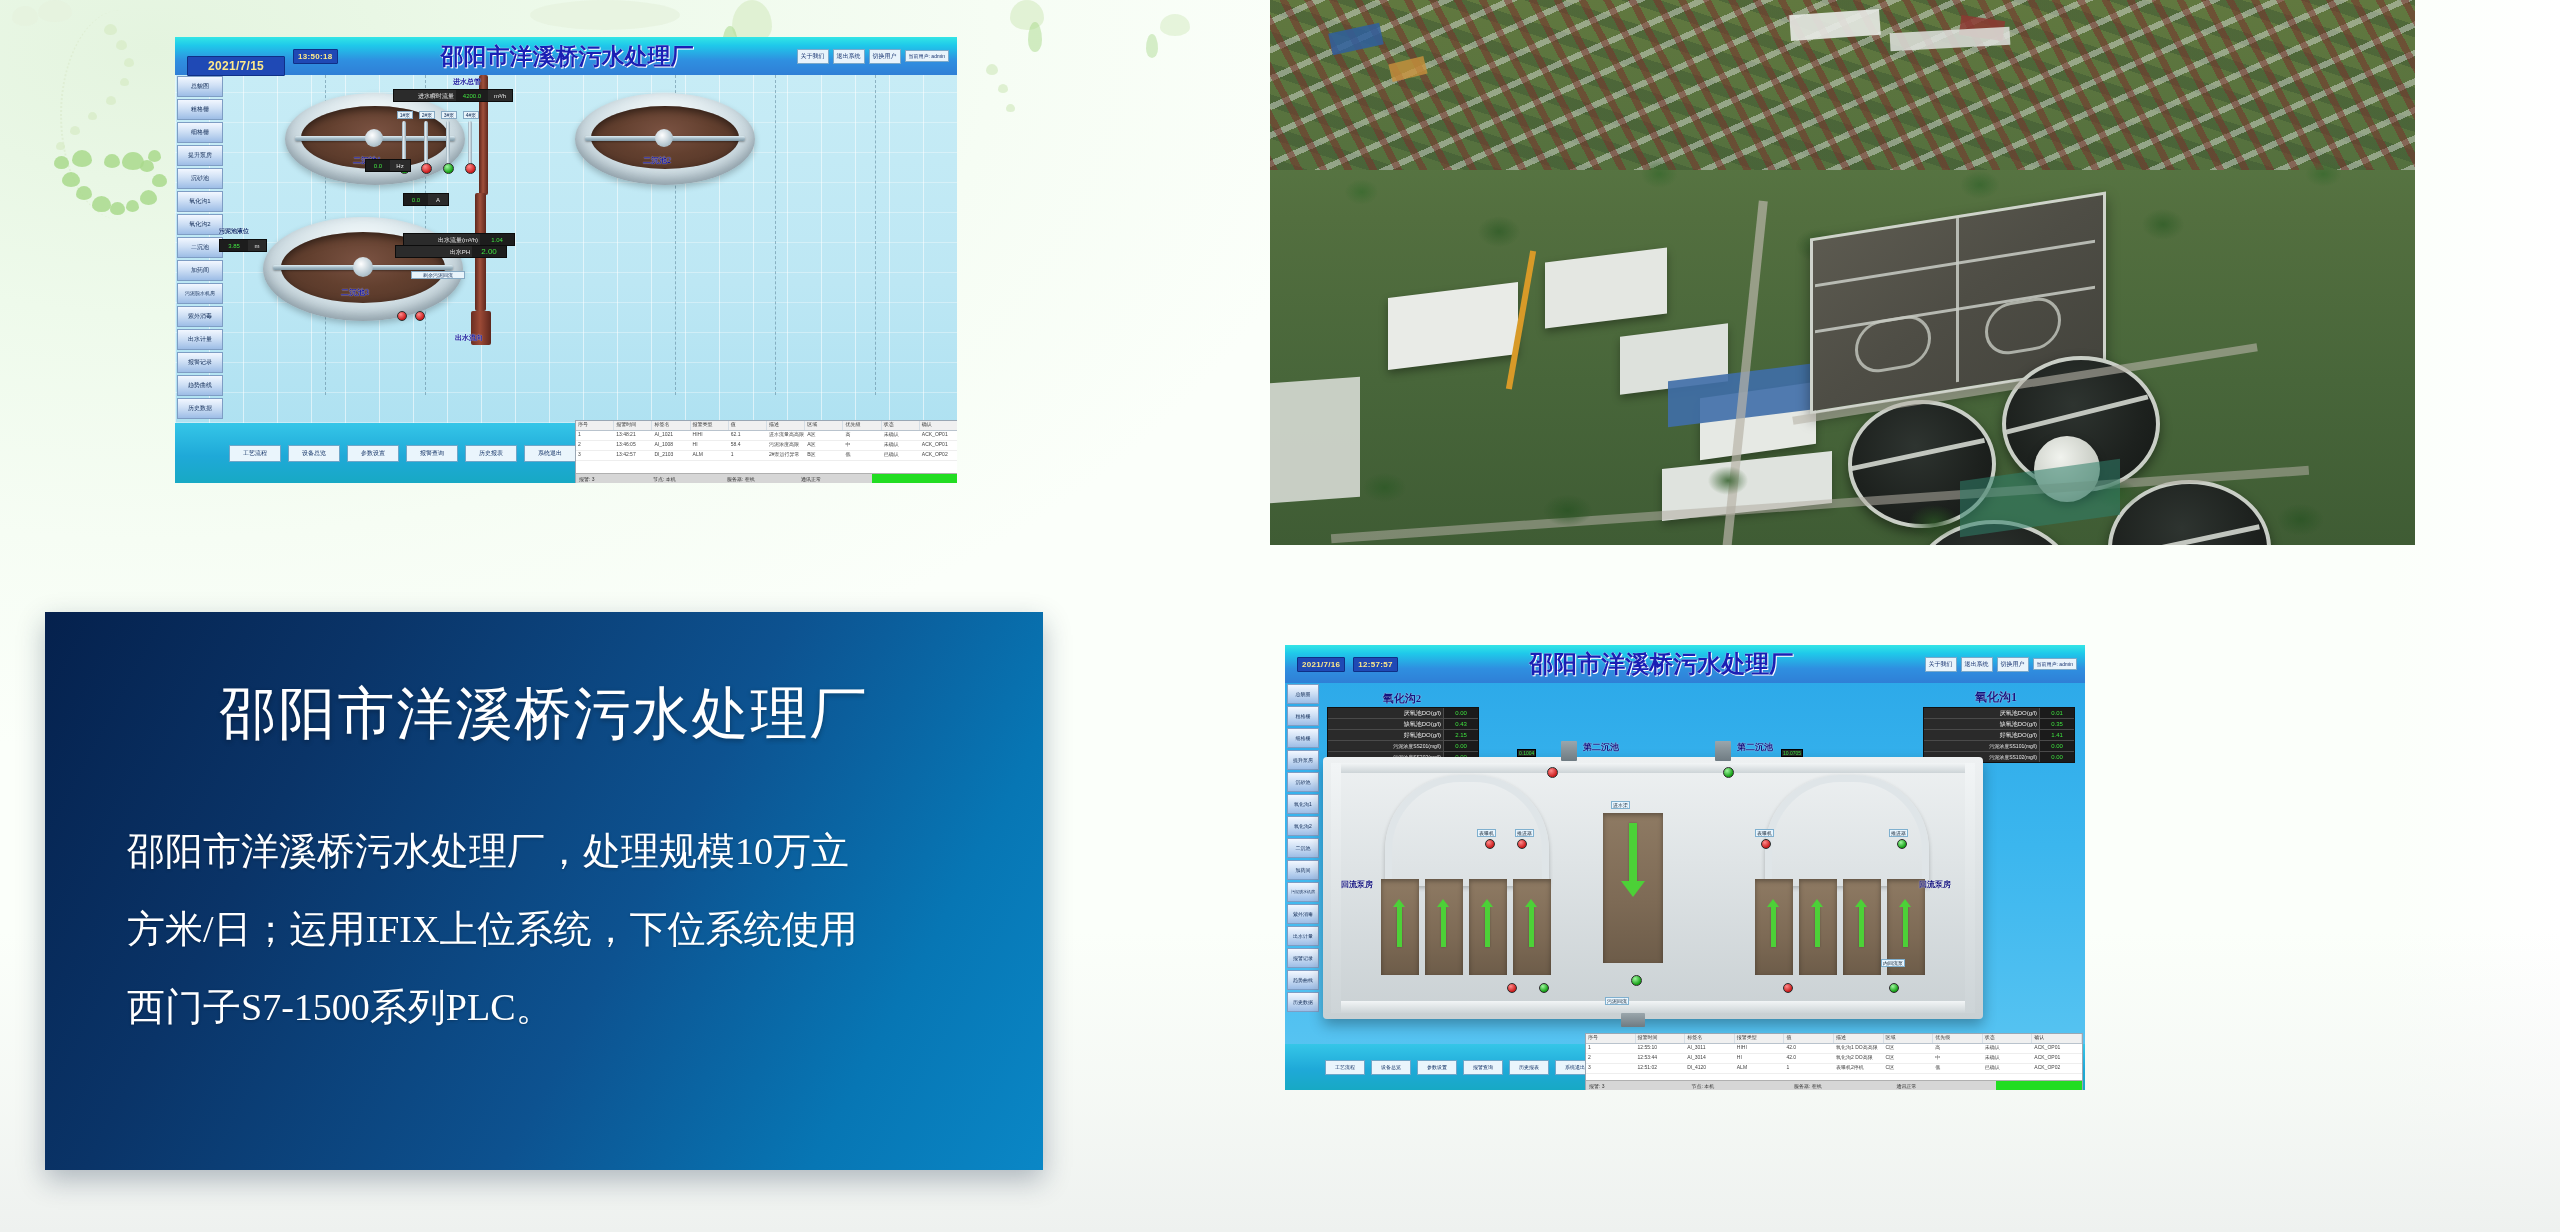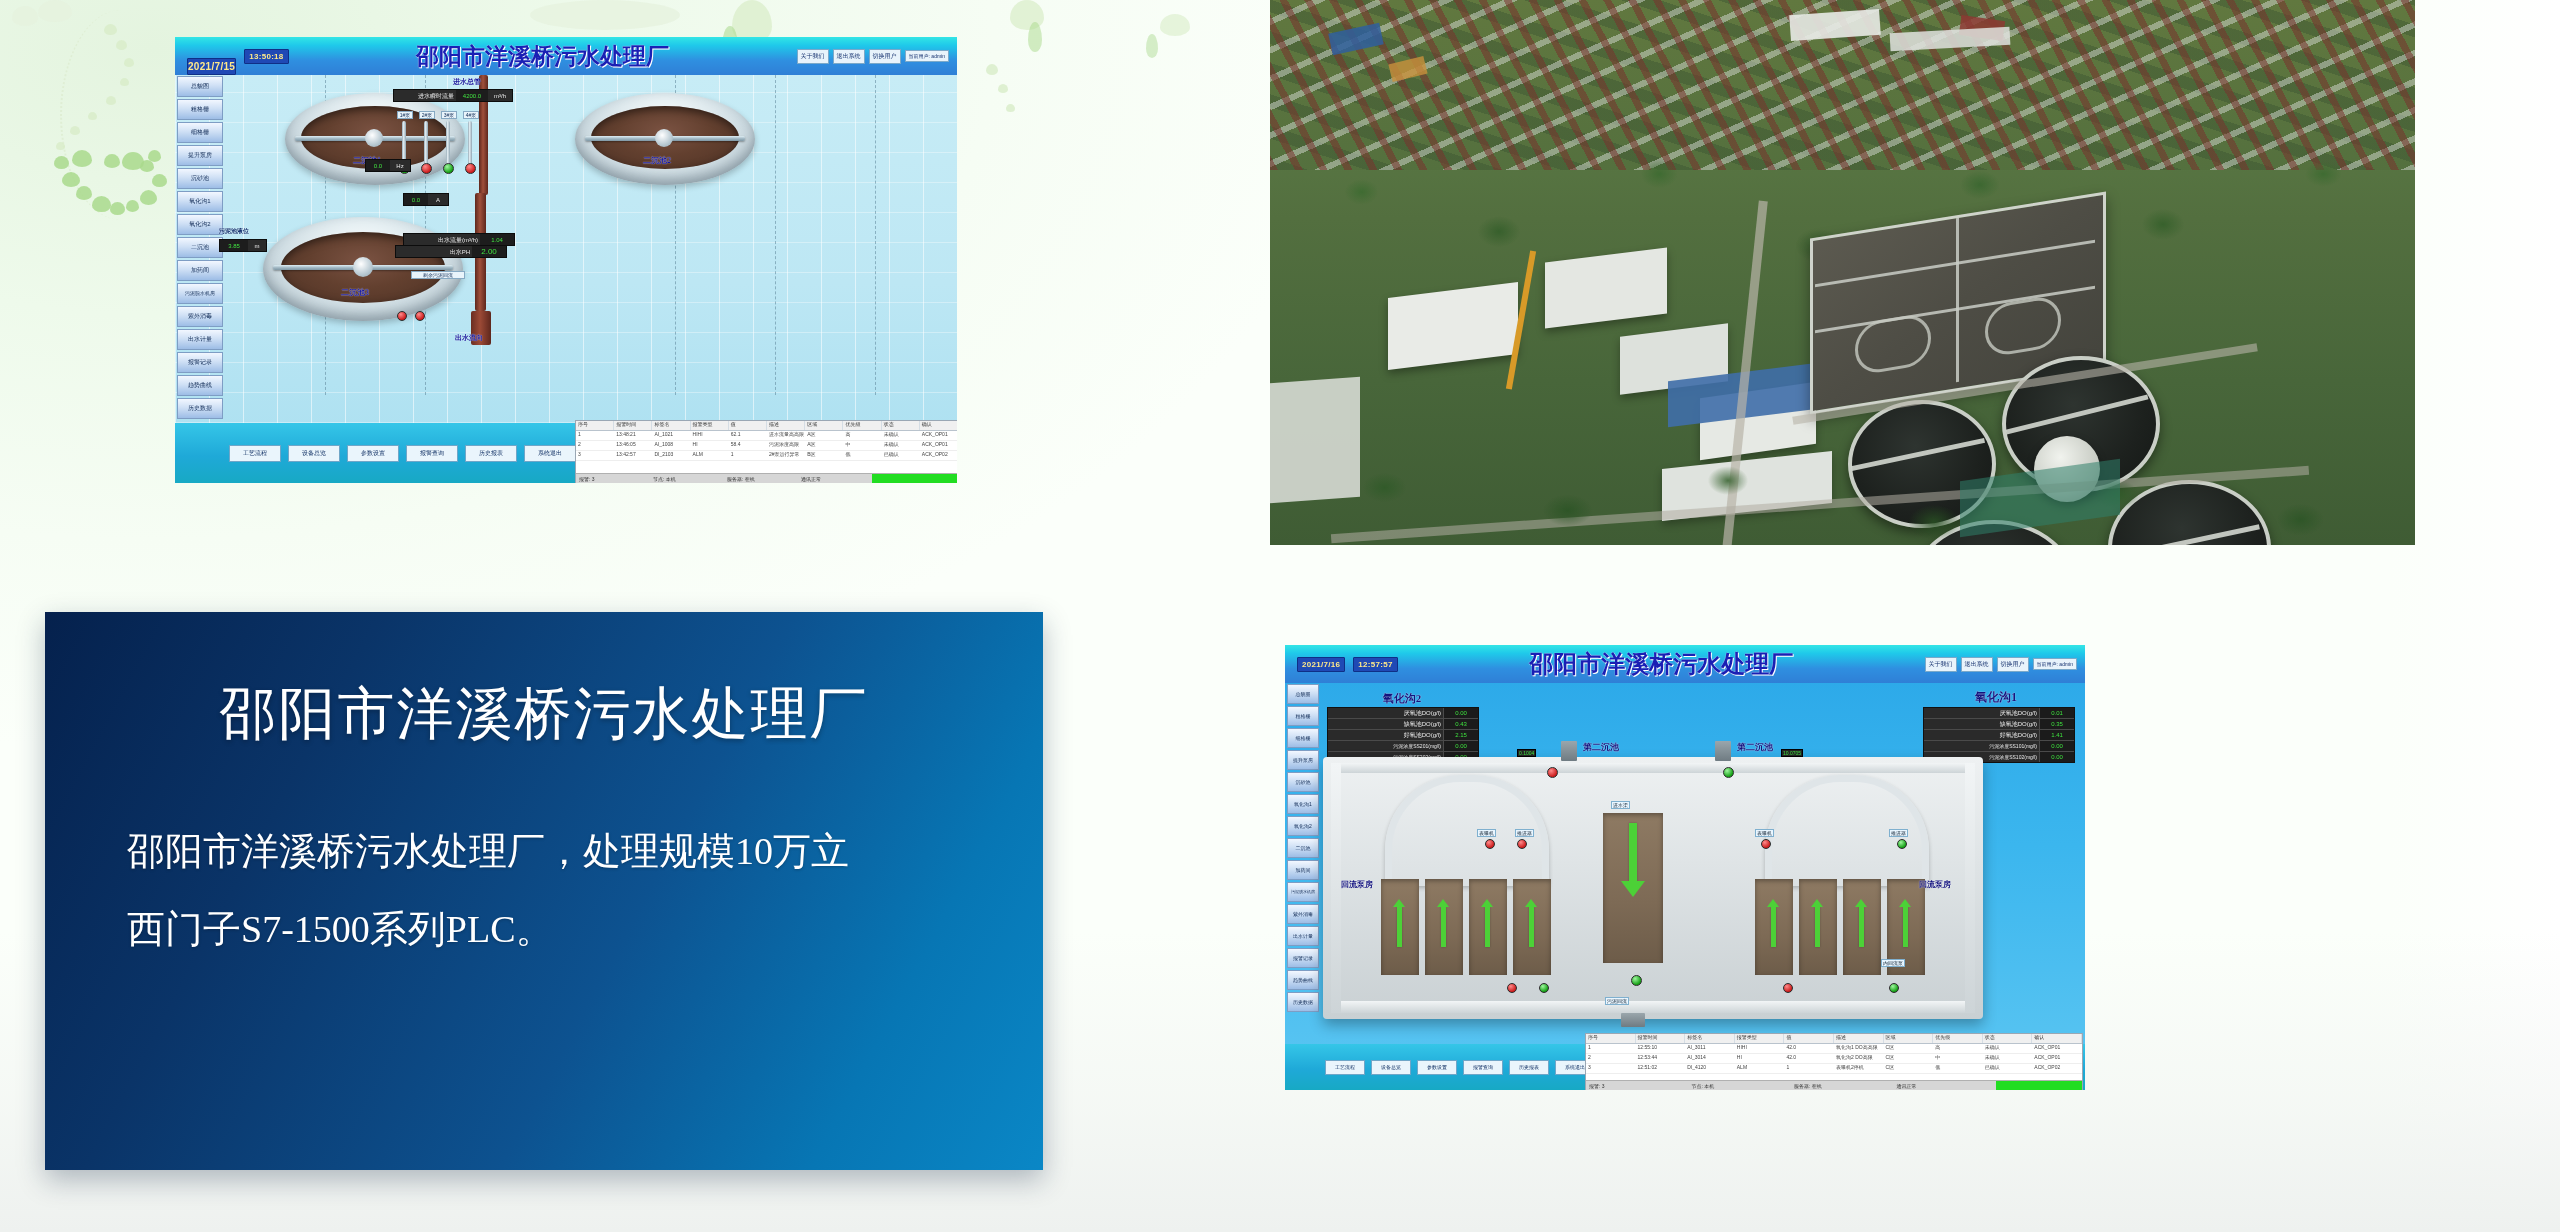--- a/index.html
+++ b/index.html
@@ -205,21 +205,21 @@
   <div class="leafdot pale" style="left:528px;top:84px;width:10px;height:9px;"></div>
   <div class="leafdot pale" style="left:536px;top:104px;width:9px;height:8px;"></div>
   <div class="leafdot faint" style="left:420px;top:40px;width:60px;height:16px;"></div>
 </div>
 
 <div class="shot" id="shot1" style="left:175px;top:37px;width:782px;height:446px;">
 
   <div class="canvas"></div>
 
   <div class="sc-title" style="height:38px;padding:0 6px;">
-    <div class="stamp" style="font-size:10px;padding:2px 0;margin-left:6px;margin-top:20px;">2021/7/15</div>
+    <div class="stamp" style="font-size:12px;padding:2px 20px;margin-left:6px;margin-top:20px;">2021/7/15</div>
     <div class="stamp" style="font-size:8px;padding:2px 4px;margin-left:8px;">13:50:18</div>
     <div class="maintitle" style="font-size:23px;">邵阳市洋溪桥污水处理厂</div>
     <div class="tbtn" style="font-size:6px;padding:2px 3px;margin-right:4px;">关于我们</div>
     <div class="tbtn" style="font-size:6px;padding:2px 3px;margin-right:4px;">退出系统</div>
     <div class="tbtn" style="font-size:6px;padding:2px 3px;margin-right:4px;">切换用户</div>
     <div class="tbtn" style="font-size:5px;padding:2px 3px;margin-right:2px;">当前用户: admin</div>
   </div>
 
   <div class="sc-body" style="top:38px;">
 
@@ -470,20 +470,21 @@
        radial-gradient(30px 20px at 74% 56%, #2f5a28 0%, rgba(47,90,40,0) 72%),
        radial-gradient(32px 22px at 90% 78%, #2c5526 0%, rgba(44,85,38,0) 72%);
      opacity:.85;"></div>
   <div style="position:absolute;left:690px;top:470px;width:160px;height:56px;background:#2f7f6a;opacity:.55;transform:skewY(-8deg);"></div>
 </div>
 
 <div class="card" style="left:45px;top:612px;width:998px;height:558px;">
   <div class="card-title" style="top:64px;font-size:57px;letter-spacing:2px;">邵阳市洋溪桥污水处理厂</div>
   <div class="card-body" style="left:82px;right:48px;top:200px;font-size:38px;line-height:78px;">
     <p>邵阳市洋溪桥污水处理厂，处理规模10万立</p>
+    <p>方米/日；运用IFIX上位系统，下位系统使用</p>
     <p>西门子S7-1500系列PLC。</p>
   </div>
 </div>
 
 <div class="shot" id="shot2" style="left:1285px;top:645px;width:800px;height:445px;">
 
   <div class="canvas"></div>
 
   <div class="sc-title" style="height:38px;padding:0 6px;">
     <div class="stamp" style="font-size:8px;padding:2px 4px;margin-left:6px;">2021/7/16</div>

